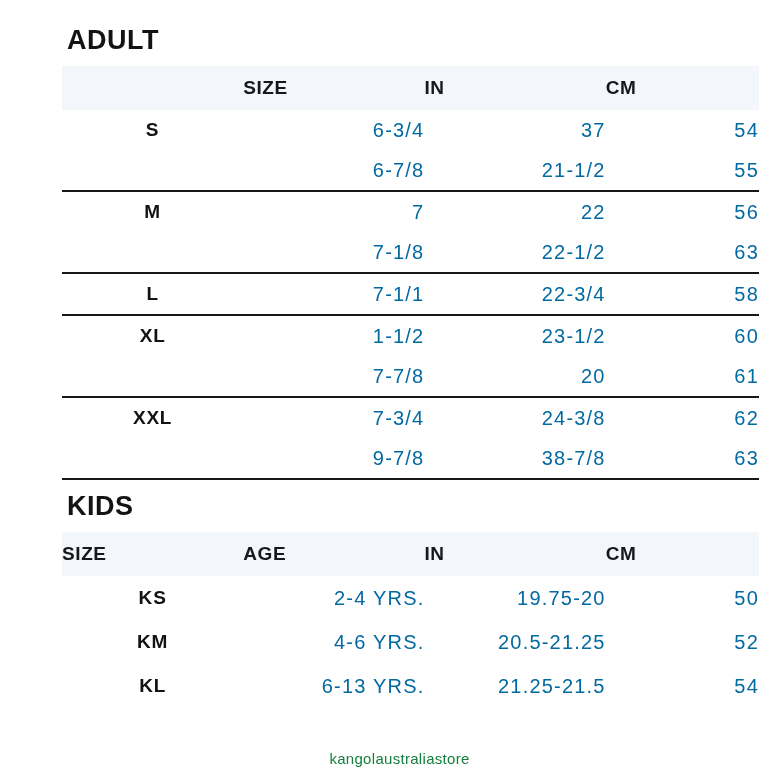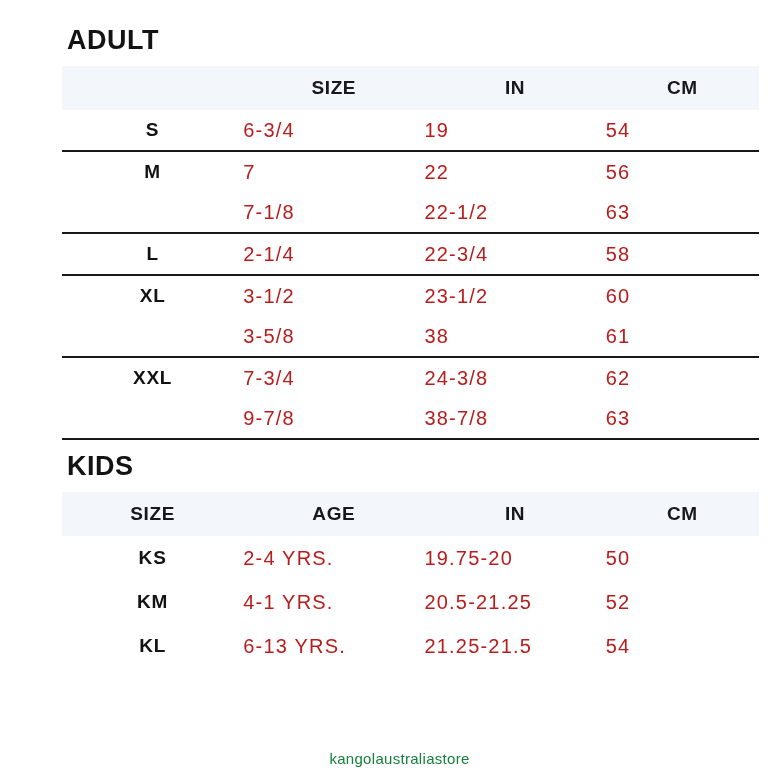--- a/index.html
+++ b/index.html
@@ -35,31 +35,31 @@
   }
   col.c1, col.c2, col.c3 { width: 26%; }
   col.c4 { width: 22%; }
   thead th {
     background: #f3f6fa;
     height: 44px;
     font-size: 19px;
     font-weight: 700;
     color: #16181c;
     letter-spacing: 0.6px;
-    text-align: center;
+    text-align: left;
     padding: 0;
   }
   tbody.size-group { border-bottom: 2px solid #17181a; }
   td.data-cell {
     height: 40px;
-    text-align: left;
+    text-align: right;
     vertical-align: middle;
     font-size: 20px;
     font-weight: 400;
-    color: #b91c1c;
+    color: #0369a1;
     letter-spacing: 1.2px;
     padding: 0;
   }
   th.row-label {
     height: 40px;
     text-align: center;
     vertical-align: middle;
     font-size: 19px;
     font-weight: 700;
     color: #131313;
@@ -97,57 +97,63 @@
         <th></th>
         <th>SIZE</th>
         <th>IN</th>
         <th>CM</th>
       </tr>
     </thead>
     <tbody class="size-group">
       <tr>
         <th class="row-label">S</th>
         <td class="data-cell">6-3/4</td>
-        <td class="data-cell">19</td>
+        <td class="data-cell">37</td>
         <td class="data-cell">54</td>
+      </tr>
+      <tr>
+        <th class="row-label"></th>
+        <td class="data-cell">6-7/8</td>
+        <td class="data-cell">21-1/2</td>
+        <td class="data-cell">55</td>
       </tr>
     </tbody>
     <tbody class="size-group">
       <tr>
         <th class="row-label">M</th>
         <td class="data-cell">7</td>
         <td class="data-cell">22</td>
         <td class="data-cell">56</td>
       </tr>
       <tr>
         <th class="row-label"></th>
         <td class="data-cell">7-1/8</td>
         <td class="data-cell">22-1/2</td>
         <td class="data-cell">63</td>
       </tr>
     </tbody>
     <tbody class="size-group">
       <tr>
         <th class="row-label">L</th>
-        <td class="data-cell">2-1/4</td>
+        <td class="data-cell">7-1/1</td>
         <td class="data-cell">22-3/4</td>
         <td class="data-cell">58</td>
       </tr>
     </tbody>
     <tbody class="size-group">
       <tr>
         <th class="row-label">XL</th>
-        <td class="data-cell">3-1/2</td>
+        <td class="data-cell">1-1/2</td>
         <td class="data-cell">23-1/2</td>
         <td class="data-cell">60</td>
       </tr>
       <tr>
         <th class="row-label"></th>
-        <td class="data-cell">3-5/8</td>
-        <td class="data-cell">38</td>
+        <td class="data-cell">7-7/8</td>
+        <td class="data-cell">20</td>
         <td class="data-cell">61</td>
       </tr>
     </tbody>
     <tbody class="size-group">
       <tr>
         <th class="row-label">XXL</th>
         <td class="data-cell">7-3/4</td>
         <td class="data-cell">24-3/8</td>
         <td class="data-cell">62</td>
       </tr>
@@ -179,21 +185,21 @@
     </thead>
     <tbody>
       <tr>
         <th class="row-label">KS</th>
         <td class="data-cell">2-4 YRS.</td>
         <td class="data-cell">19.75-20</td>
         <td class="data-cell">50</td>
       </tr>
       <tr>
         <th class="row-label">KM</th>
-        <td class="data-cell">4-1 YRS.</td>
+        <td class="data-cell">4-6 YRS.</td>
         <td class="data-cell">20.5-21.25</td>
         <td class="data-cell">52</td>
       </tr>
       <tr>
         <th class="row-label">KL</th>
         <td class="data-cell">6-13 YRS.</td>
         <td class="data-cell">21.25-21.5</td>
         <td class="data-cell">54</td>
       </tr>
     </tbody>

